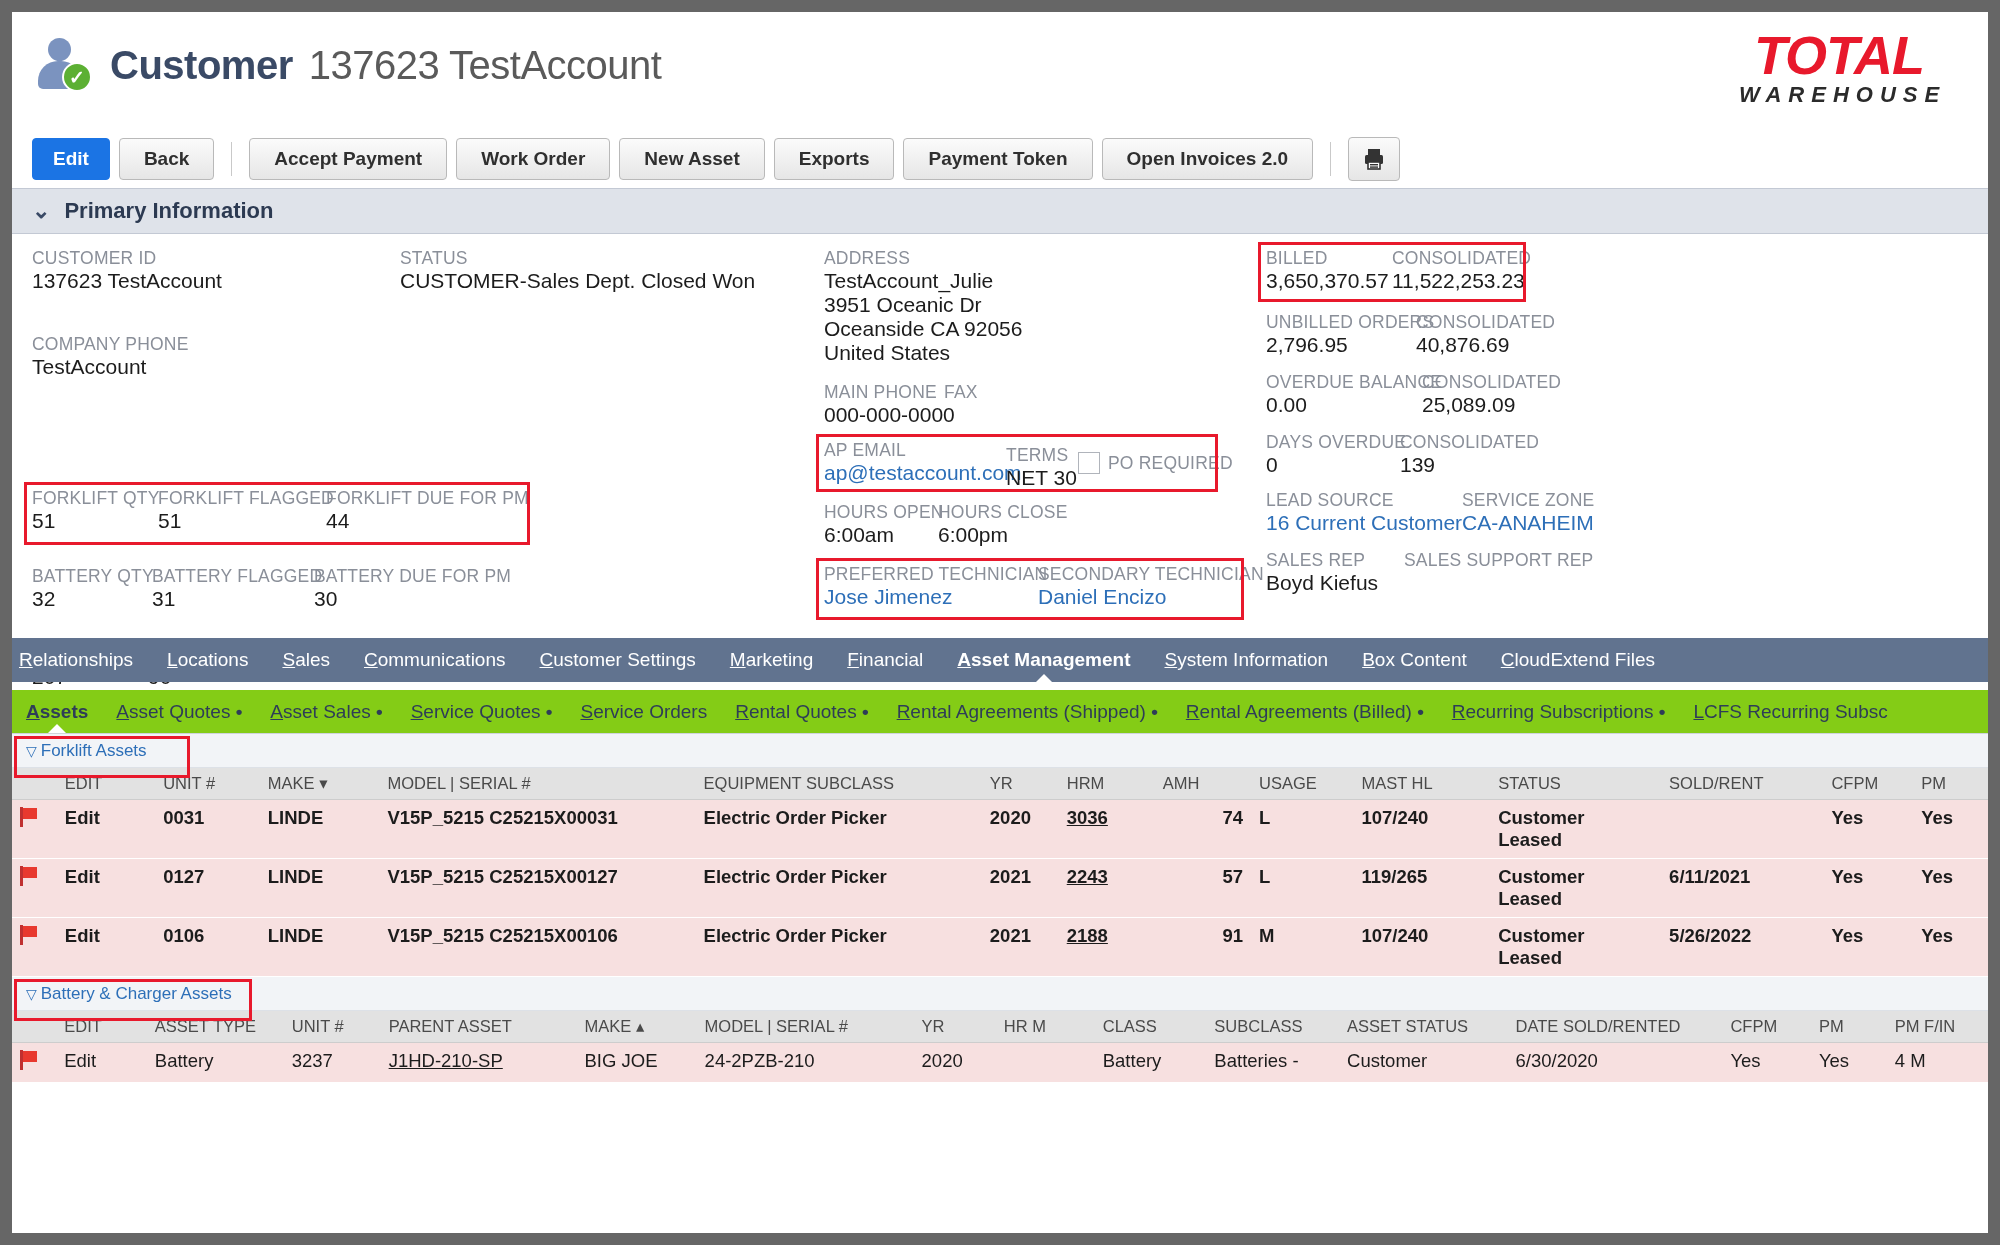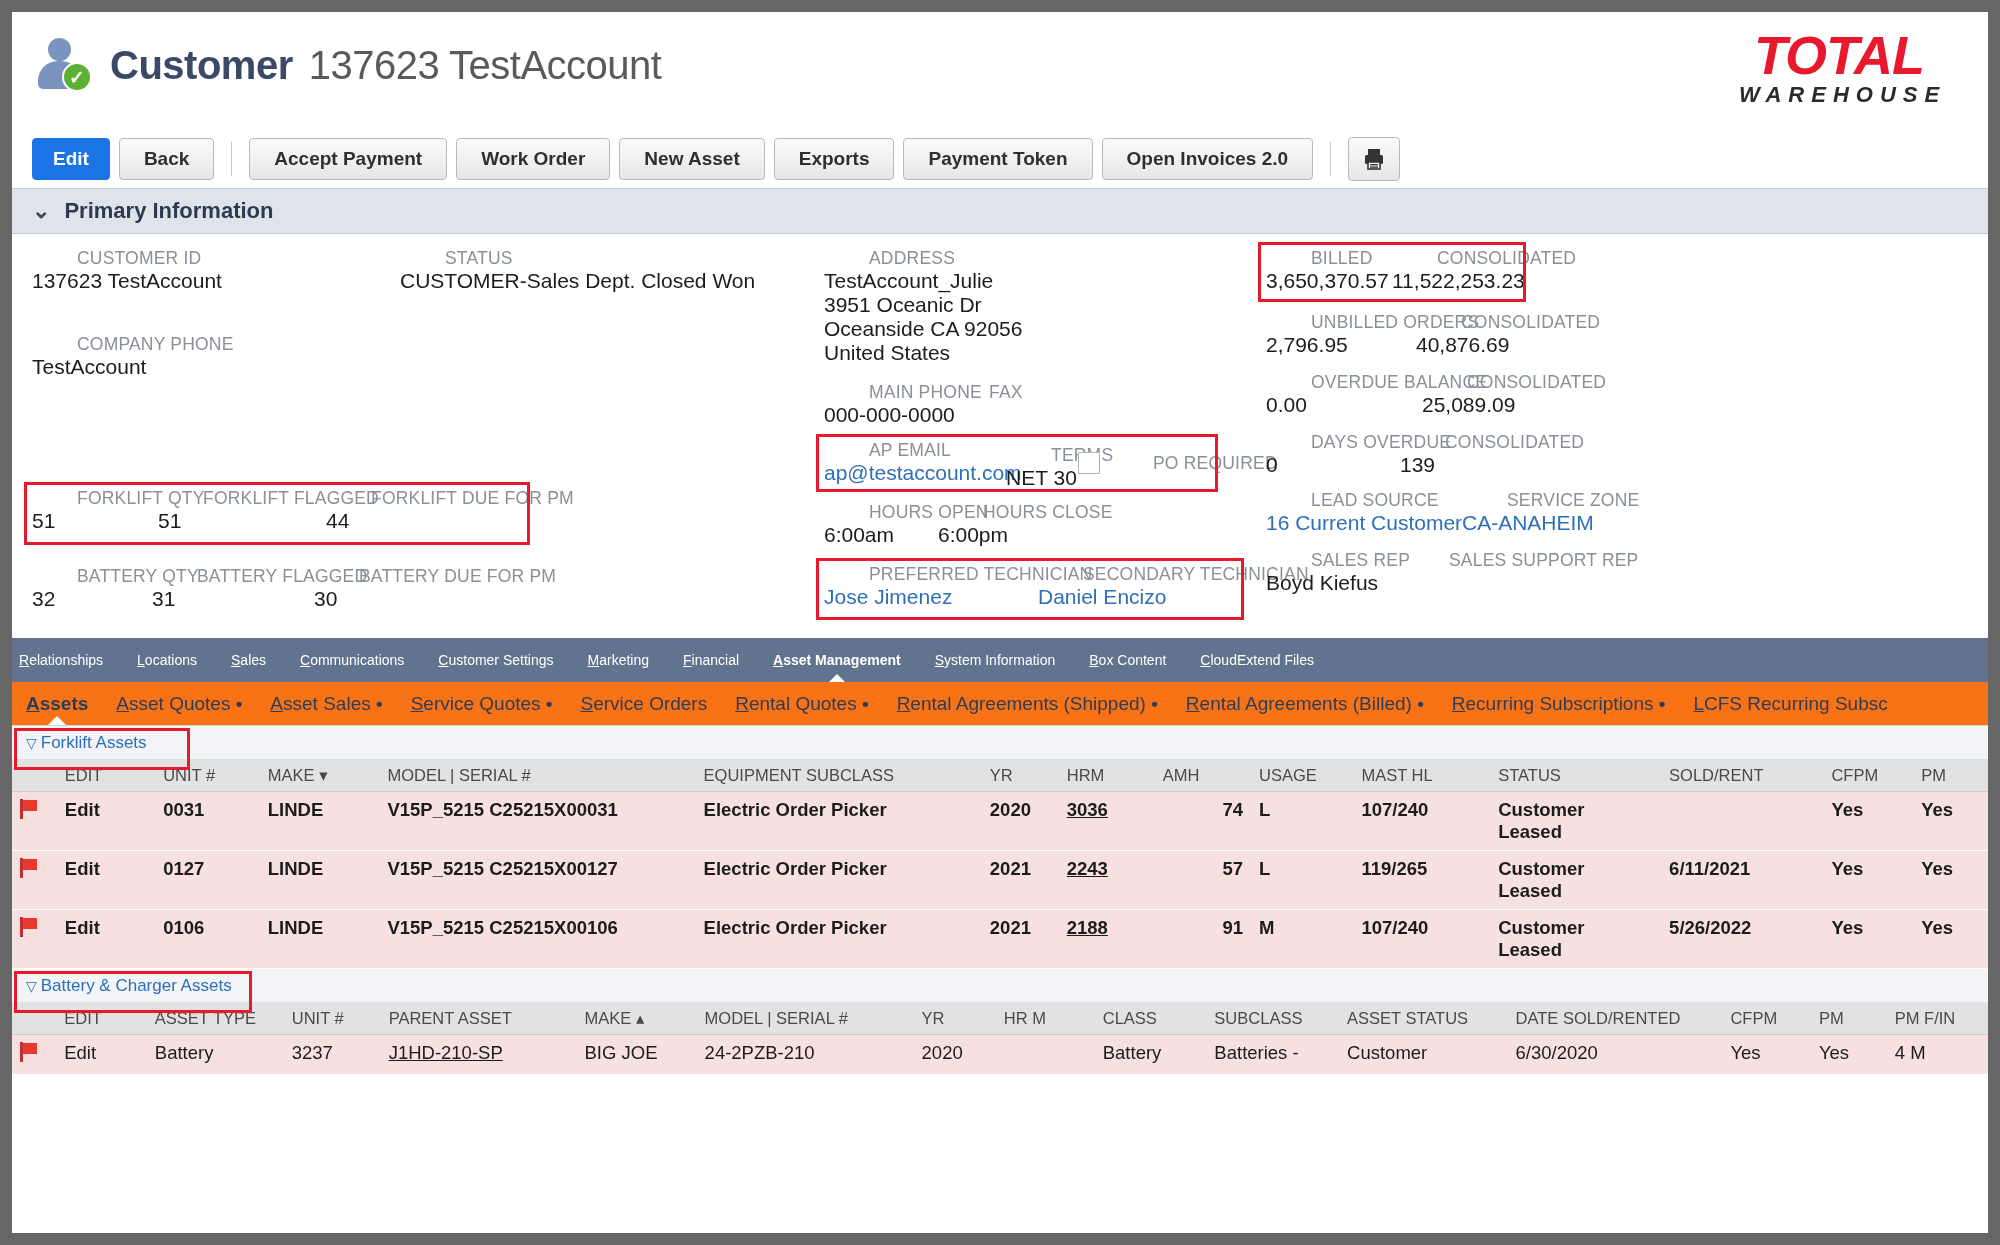--- a/index.html
+++ b/index.html
@@ -111,21 +111,20 @@
 
   .pi-body {
     position: relative;
     height: 404px;
     background: #ffffff;
   }
   .fld-lbl {
     font-size: 17.5px; color: #8a8f99; letter-spacing: 0.2px;
     white-space: nowrap;
     font-family: "Liberation Sans", sans-serif;
-    margin-left: 45px;
   }
   .fld-val {
     font-size: 21px; color: #1c1c1c; white-space: nowrap;
     font-family: "Liberation Sans", sans-serif;
   }
   .fld-val.link { color: #2d6fb8; }
 
   .abs { position: absolute; }
   .redbox {
     position: absolute;
@@ -136,43 +135,44 @@
   
   .tabbar {
     position: relative;
     height: 44px;
     background: #61738f;
     display: flex; align-items: center;
     padding-left: 0px;
     overflow: hidden;
   }
   .tab {
-    color: #ffffff; font-size: 14px;
+    color: #ffffff; font-size: 19px;
     padding: 0 17px; white-space: nowrap;
     line-height: 44px;
     font-family: "Liberation Sans", sans-serif;
   }
   .tab u { text-decoration: underline; }
   .tab.active { font-weight: bold; position: relative; }
   .tab.active::after {
     content: ""; position: absolute;
     left: 50%; bottom: -1px; transform: translateX(-50%);
     border-left: 9px solid transparent;
     border-right: 9px solid transparent;
     border-bottom: 9px solid #ffffff;
   }
 
   
   .subtabbar {
     position: relative;
     height: 44px;
-    background: #f97316;
+    background: #84cc16;
     display: flex; align-items: center;
     border-bottom: 1px solid #cfd4dc;
     overflow: hidden;
+    margin-top: 8px;
   }
   .subtab {
     color: #2e3d57; font-size: 19px;
     padding: 0 14px; white-space: nowrap;
     line-height: 40px;
   }
   .subtab u { text-decoration: underline; }
   .subtab.active { font-weight: bold; position: relative; }
   .subtab.active::after {
     content: ""; position: absolute;

